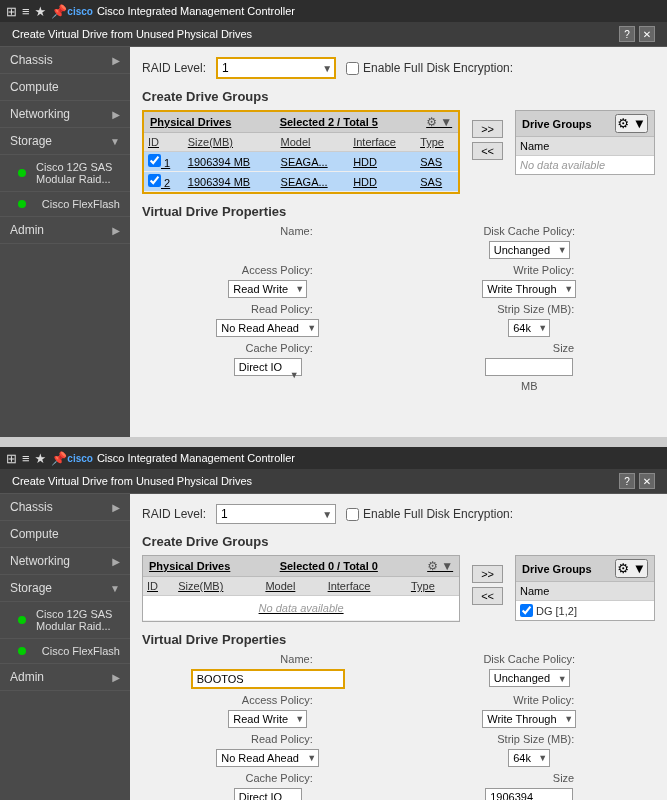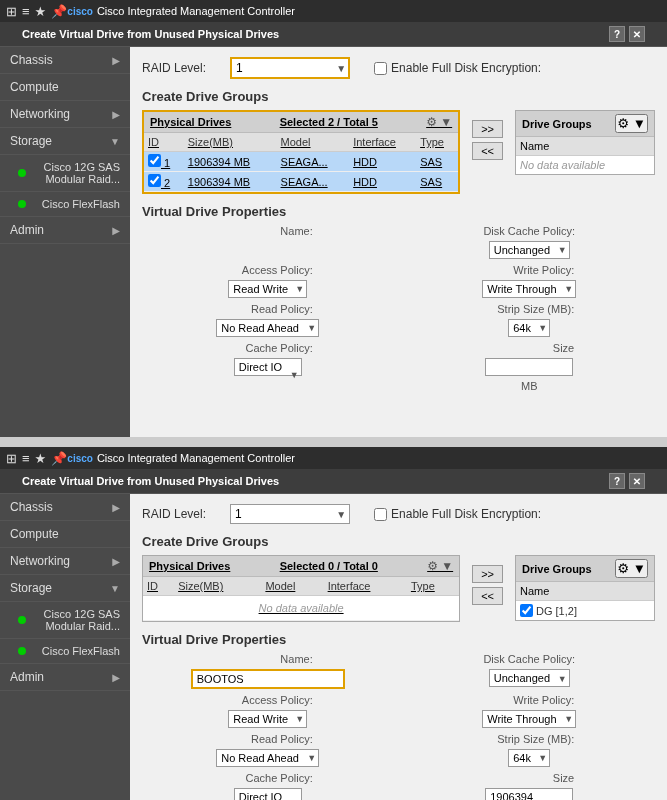--- a/index.html
+++ b/index.html
@@ -18,27 +18,26 @@
       align-items: center;
       padding: 3px 6px;
       font-size: 11px;
       height: 22px;
     }
 
     
     .dialog-titlebar {
       background: #3d3d3d;
       color: #fff;
-      padding: 4px 22px;
+      padding: 4px 12px;
       font-size: 11px;
       display: flex;
       align-items: center;
       justify-content: space-between;
       border-bottom: 1px solid #555;
-      font-weight: bold;
     }
     .dialog-titlebar .close-x {
       display: flex; gap: 4px; align-items: center;
     }
     .dialog-titlebar .btn-close {
       background: #666; border: 1px solid #888; color: #fff;
       width: 16px; height: 16px; font-size: 10px; cursor: pointer;
       display: flex; align-items: center; justify-content: center;
     }
 
@@ -63,21 +62,21 @@
       padding: 6px 10px;
       cursor: pointer;
       font-size: 12px;
       border-bottom: 1px solid #555;
     }
     .sidebar-item .chevron { font-size: 10px; color: #aaa; }
     .sidebar-dot {
       width: 8px; height: 8px; border-radius: 50%;
       display: inline-block; margin-right: 6px; flex-shrink: 0;
     }
-    .sidebar-sub { padding-left: 18px; font-size: 11px; display: flex; align-items: center; gap: 4px; text-align: right; }
+    .sidebar-sub { padding-left: 18px; font-size: 11px; display: flex; align-items: center; gap: 4px; }
 
     
     .content-area {
       flex: 1;
       background: #f0f0f0;
       padding: 10px 12px;
       overflow: hidden;
     }
 
     
@@ -85,21 +84,21 @@
       font-size: 13px;
       font-weight: bold;
       color: #333;
       margin: 8px 0 6px 0;
     }
 
     
     .raid-row {
       display: flex;
       align-items: center;
-      gap: 24px;
+      gap: 10px;
       margin-bottom: 10px;
     }
     .raid-label { font-size: 12px; color: #333; }
     .select-wrapper { position: relative; display: inline-block; }
     .select-wrapper select {
       padding: 2px 20px 2px 4px;
       font-size: 12px;
       background: #fff;
       appearance: none;
       -webkit-appearance: none;

